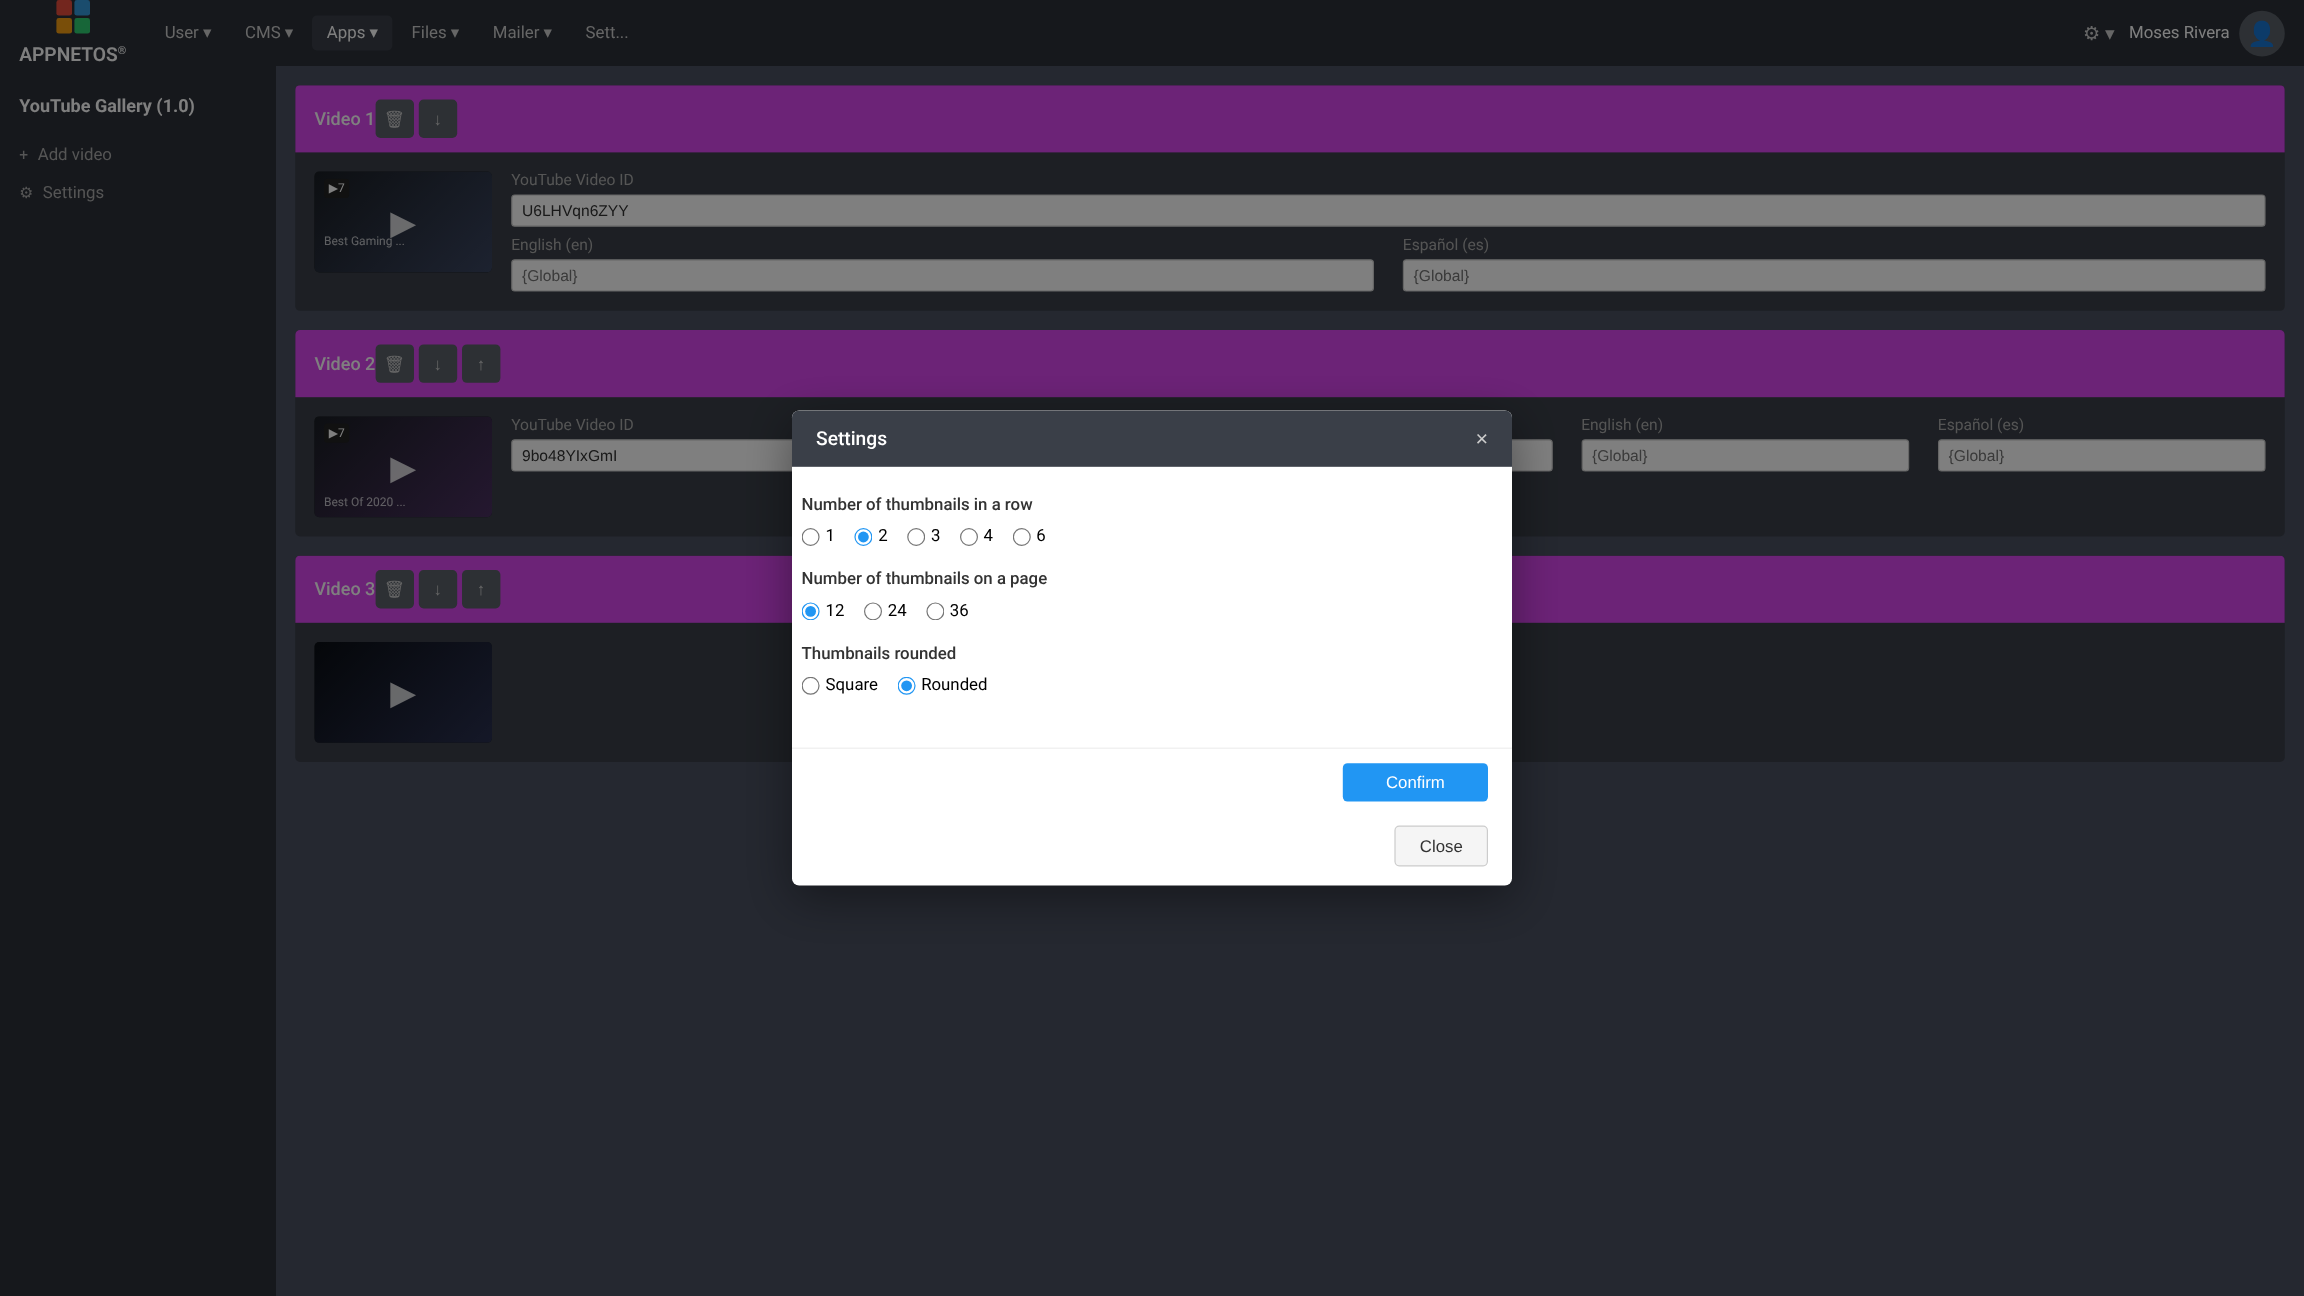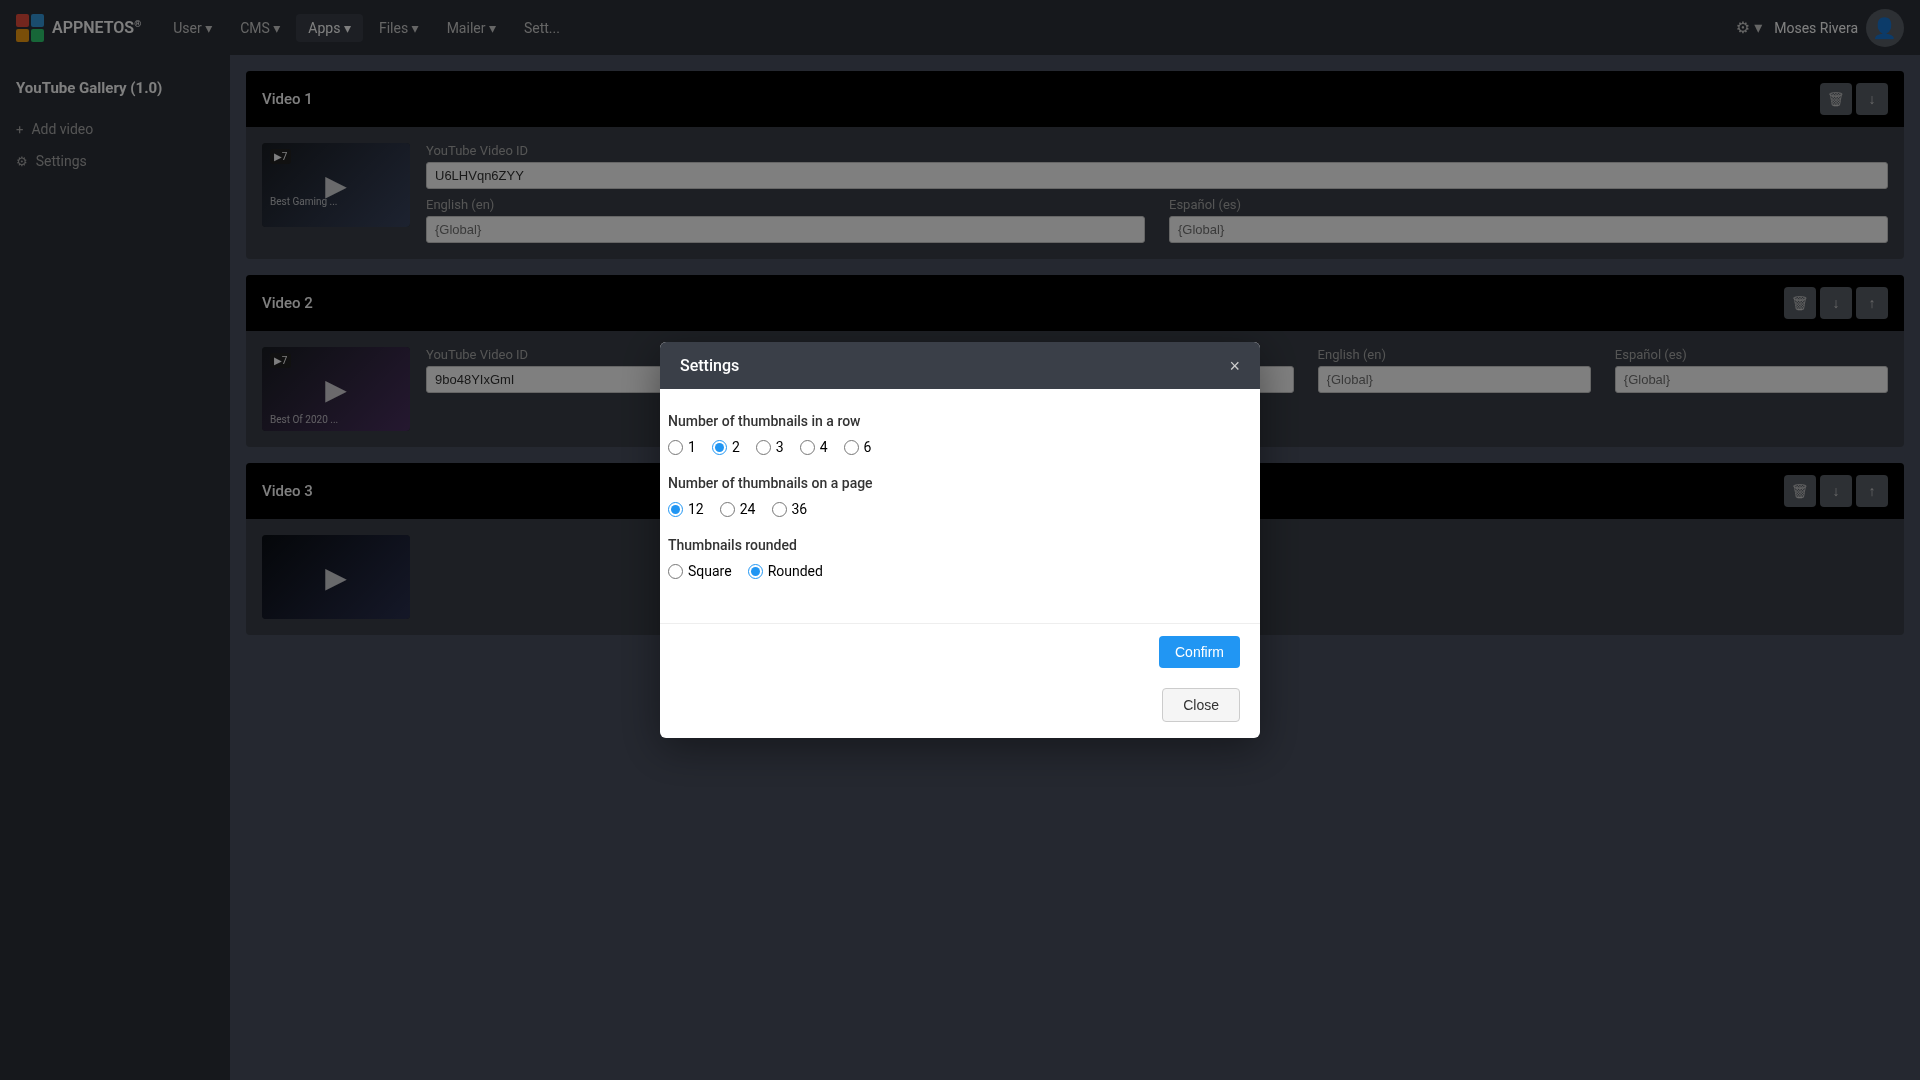--- a/index.html
+++ b/index.html
@@ -14,20 +14,21 @@
       padding: 0 16px;
       color: #ccc;
       position: relative;
       z-index: 1;
     }
     .topnav-logo {
       display: flex;
       align-items: center;
       gap: 8px;
       margin-right: 20px;
+      flex-direction: column;
     }
     .logo-grid {
       display: grid;
       grid-template-columns: 1fr 1fr;
       gap: 2px;
       width: 28px;
       height: 28px;
     }
     .logo-cell { border-radius: 2px; }
     .logo-c1 { background: #e74c3c; }
@@ -115,25 +116,25 @@
     }
 
     
     .video-card {
       background: #3a3f48;
       border-radius: 4px;
       margin-bottom: 16px;
       overflow: hidden;
     }
     .video-card-header {
-      background: #000000;
+      background: #d946ef;
       padding: 12px 16px;
       display: flex;
       align-items: center;
-      justify-content: space-between;
+      justify-content: flex-start;
     }
     .video-card-title { color: #fff; font-size: 15px; font-weight: 500; }
     .video-card-actions { display: flex; gap: 4px; }
     .card-action-btn {
       background: #5a6068;
       border: none;
       color: #ccc;
       width: 32px;
       height: 32px;
       border-radius: 4px;
@@ -234,21 +235,21 @@
     .modal-section-label { font-size: 14px; color: #333; font-weight: 500; margin-bottom: 10px; }
     .radio-group { display: flex; align-items: center; gap: 16px; flex-wrap: wrap; }
     .radio-item { display: flex; align-items: center; gap: 5px; cursor: pointer; }
     .radio-item input[type="radio"] { cursor: pointer; accent-color: #2196f3; }
     .modal-footer { padding: 12px 20px; display: flex; justify-content: flex-end; gap: 8px; border-top: 1px solid #eee; }
     .btn-confirm {
       background: #2196f3;
       color: #fff;
       border: none;
       border-radius: 4px;
-      padding: 8px 16px;
+      padding: 8px 36px;
       font-size: 14px;
       cursor: pointer;
       font-weight: 500;
     }
     .btn-close {
       background: #f5f5f5;
       color: #333;
       border: 1px solid #ccc;
       border-radius: 4px;
       padding: 8px 20px;

